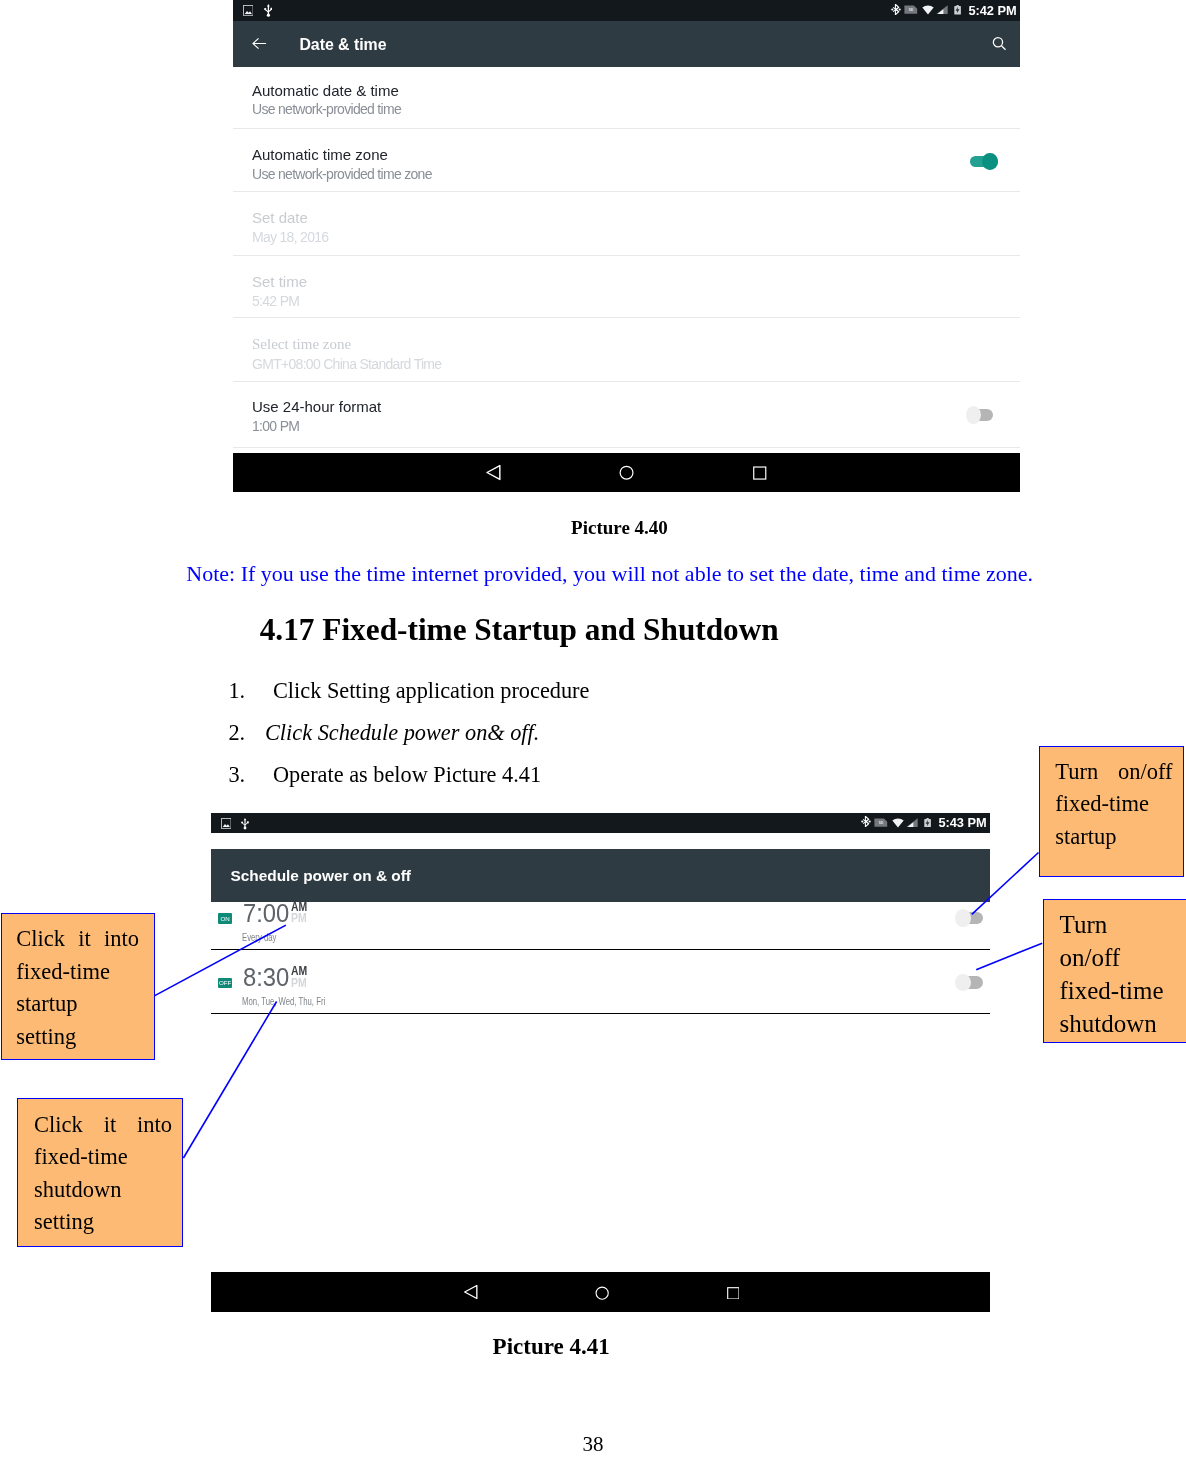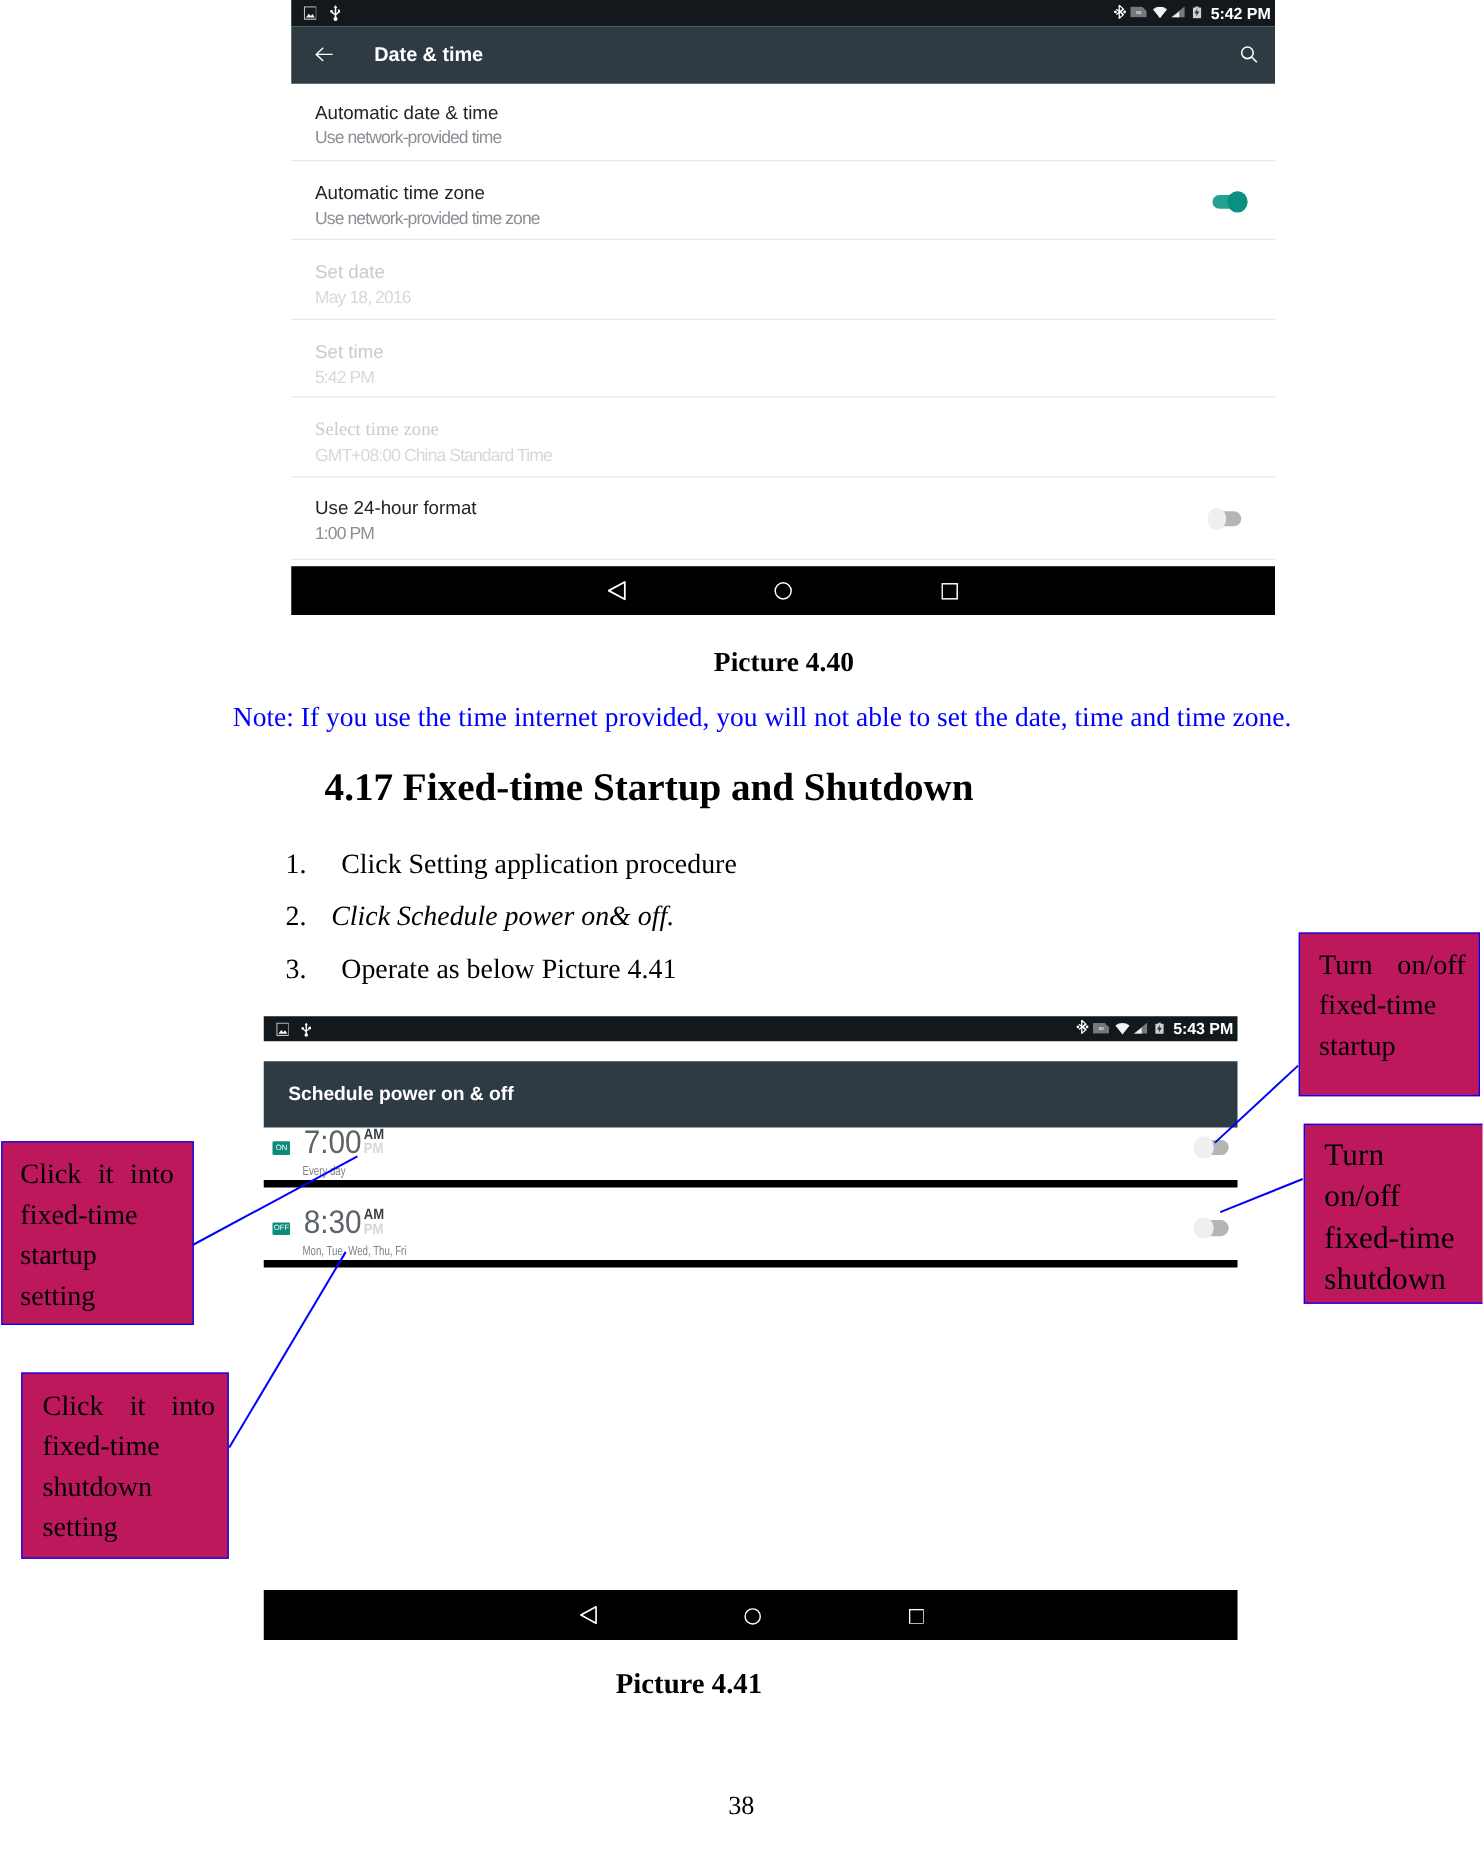--- a/index.html
+++ b/index.html
@@ -28,38 +28,38 @@
   .srow .s{position:absolute;font-family:"Liberation Sans",sans-serif;color:#8a8f96;
            white-space:nowrap;}
   .srow.dim .t{color:#c8ccd0;}
   .srow.dim .s{color:#d5d9dd;}
 
   .sw{position:absolute;}
   .sw .track{position:absolute;border-radius:99px;}
   .sw .knob{position:absolute;border-radius:50%;}
 
   
-  .arow{position:absolute;left:0;width:100%;border-bottom:6px solid #000000;box-sizing:border-box;}
+  .arow{position:absolute;left:0;width:100%;border-bottom:1px solid #000000;box-sizing:border-box;}
   .badge{position:absolute;background:#0f8a78;color:#fff;font-family:"Liberation Sans",sans-serif;
          display:flex;align-items:center;justify-content:center;border-radius:1px;}
   .atime{position:absolute;font-family:"Liberation Sans",sans-serif;color:#5e6368;white-space:nowrap;}
   .ampm{position:absolute;font-family:"Liberation Sans",sans-serif;font-weight:bold;white-space:nowrap;}
   .adays{position:absolute;font-family:"Liberation Sans",sans-serif;color:#7e8388;white-space:nowrap;}
 
   
   .cap{position:absolute;font-weight:bold;white-space:nowrap;}
   .note{position:absolute;color:#0000ff;white-space:nowrap;}
   .h2{position:absolute;font-weight:bold;white-space:nowrap;margin-left:42px;}
   .li{position:absolute;white-space:nowrap;}
   .li .n{position:absolute;}
   .li .tx{position:absolute;}
   .pageno{position:absolute;text-align:center;}
 
   
-  .callout{position:absolute;border:1px solid #0000ff;background:#be185d;box-sizing:border-box;}
+  .callout{position:absolute;border:1px solid #0000ff;background:#fdba74;box-sizing:border-box;}
   .callout p{margin:0;text-align:justify;}
   .arrow{position:absolute;overflow:visible;pointer-events:none;}
 </style>
 </head>
 <body>
 
 <div class="page">
 
   <div class="shot" id="shot1" style="left:233px;top:0px;width:787px;height:614px;text-align:center;">
 
@@ -156,21 +156,21 @@
       </svg>
       <svg style="position:absolute;left:385.9px;top:12.3px;" width="15.1" height="15.4" viewBox="0 0 24 24">
         <circle cx="12" cy="12" r="10.2" fill="none" stroke="#ffffff" stroke-width="1.9"></circle>
       </svg>
       <svg style="position:absolute;left:520.3px;top:12.9px;" width="13.5" height="14.1" viewBox="0 0 24 24">
         <rect x="1.3" y="1.3" width="21.4" height="21.4" fill="none" stroke="#ffffff" stroke-width="2.1"></rect>
       </svg>
     </div>
   </div>
 
-  <div class="cap" style="left:571.1px;top:517.1px;font-size:22px;">Picture 4.40</div>
+  <div class="cap" style="left:571.1px;top:517.1px;font-size:19px;">Picture 4.40</div>
 
   <div class="note" style="left:186.3px;top:560.6px;font-size:22px;">Note: If you use the time internet provided, you will not able to set the date, time and time zone.</div>
 
   <div class="h2" style="left:217.7px;top:612.4px;font-size:31.3px;">4.17 Fixed-time Startup and Shutdown</div>
 
   <div id="steps">
       <div class="li" style="left: 0px; top: 678.2px; font-size: 22.3px;">
         <span class="n" style="left:228.4px;top:0;">1.</span>
         <span class="tx" style="left:273.0px;top:0;">Click Setting application procedure</span>
       </div>

